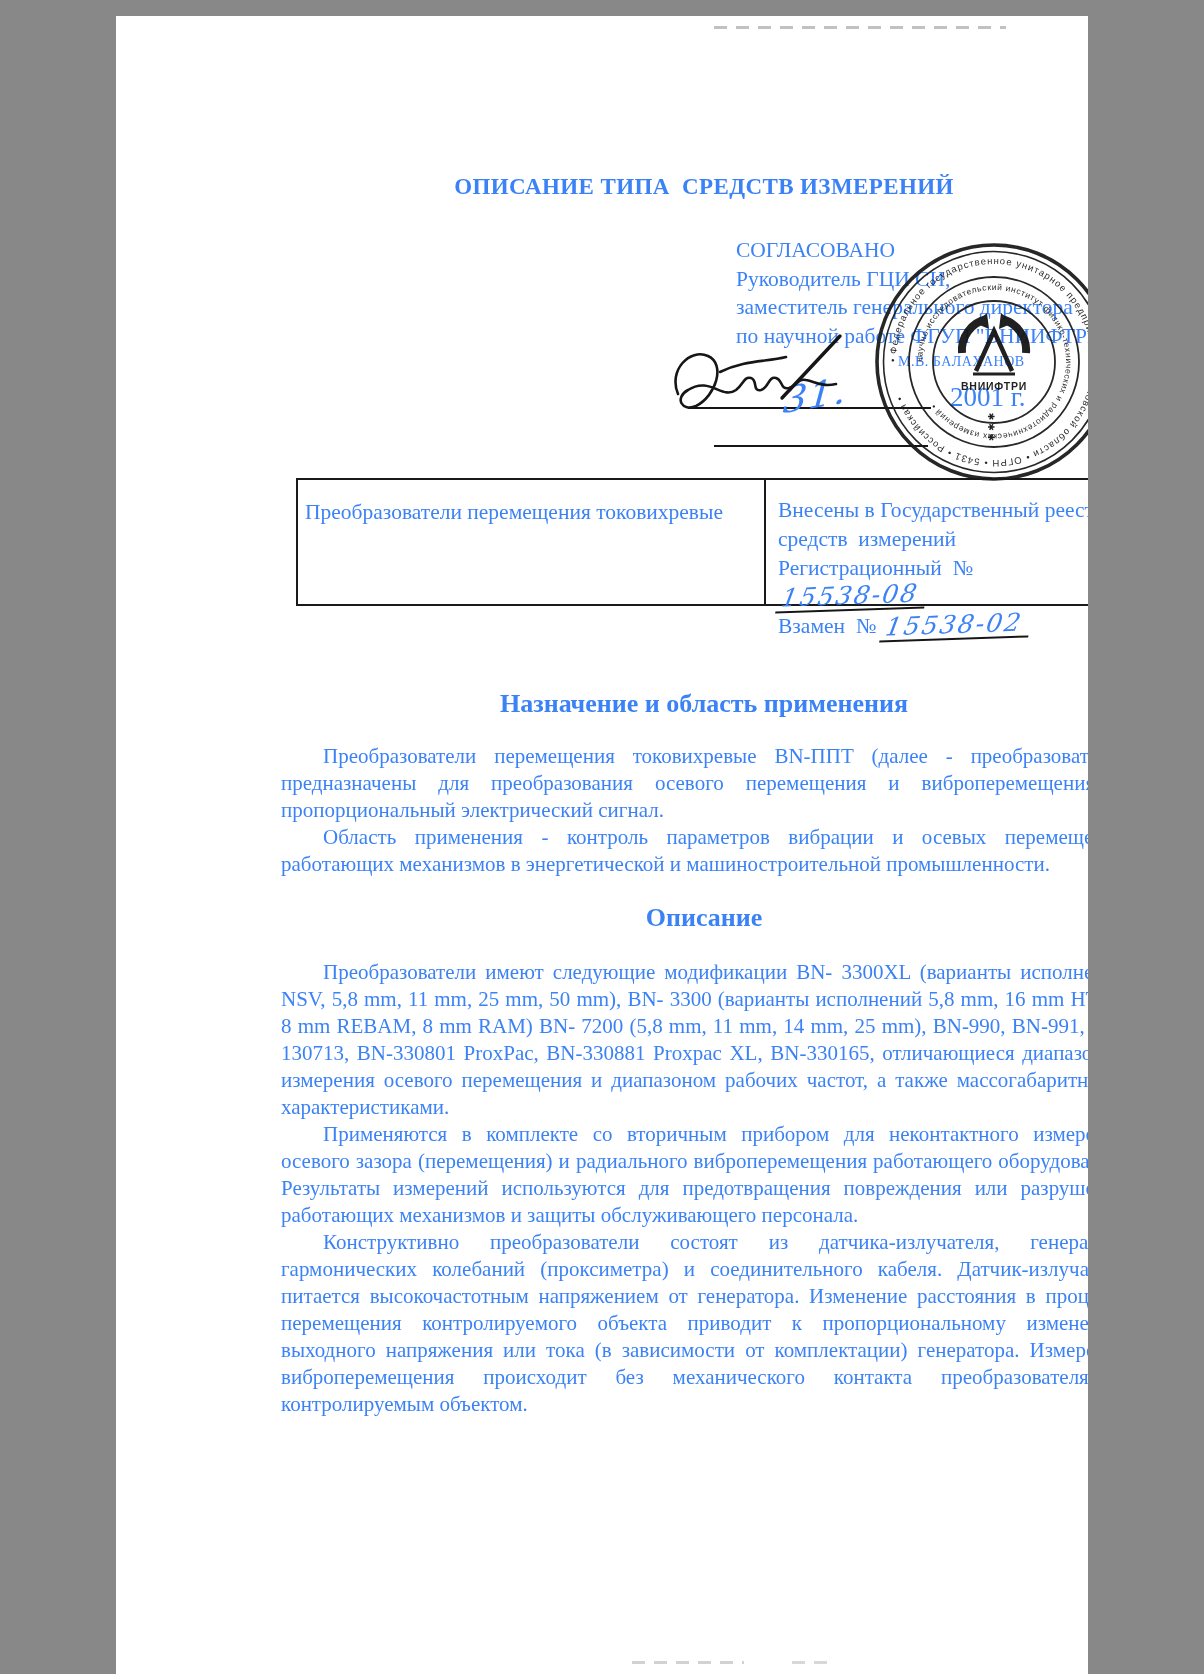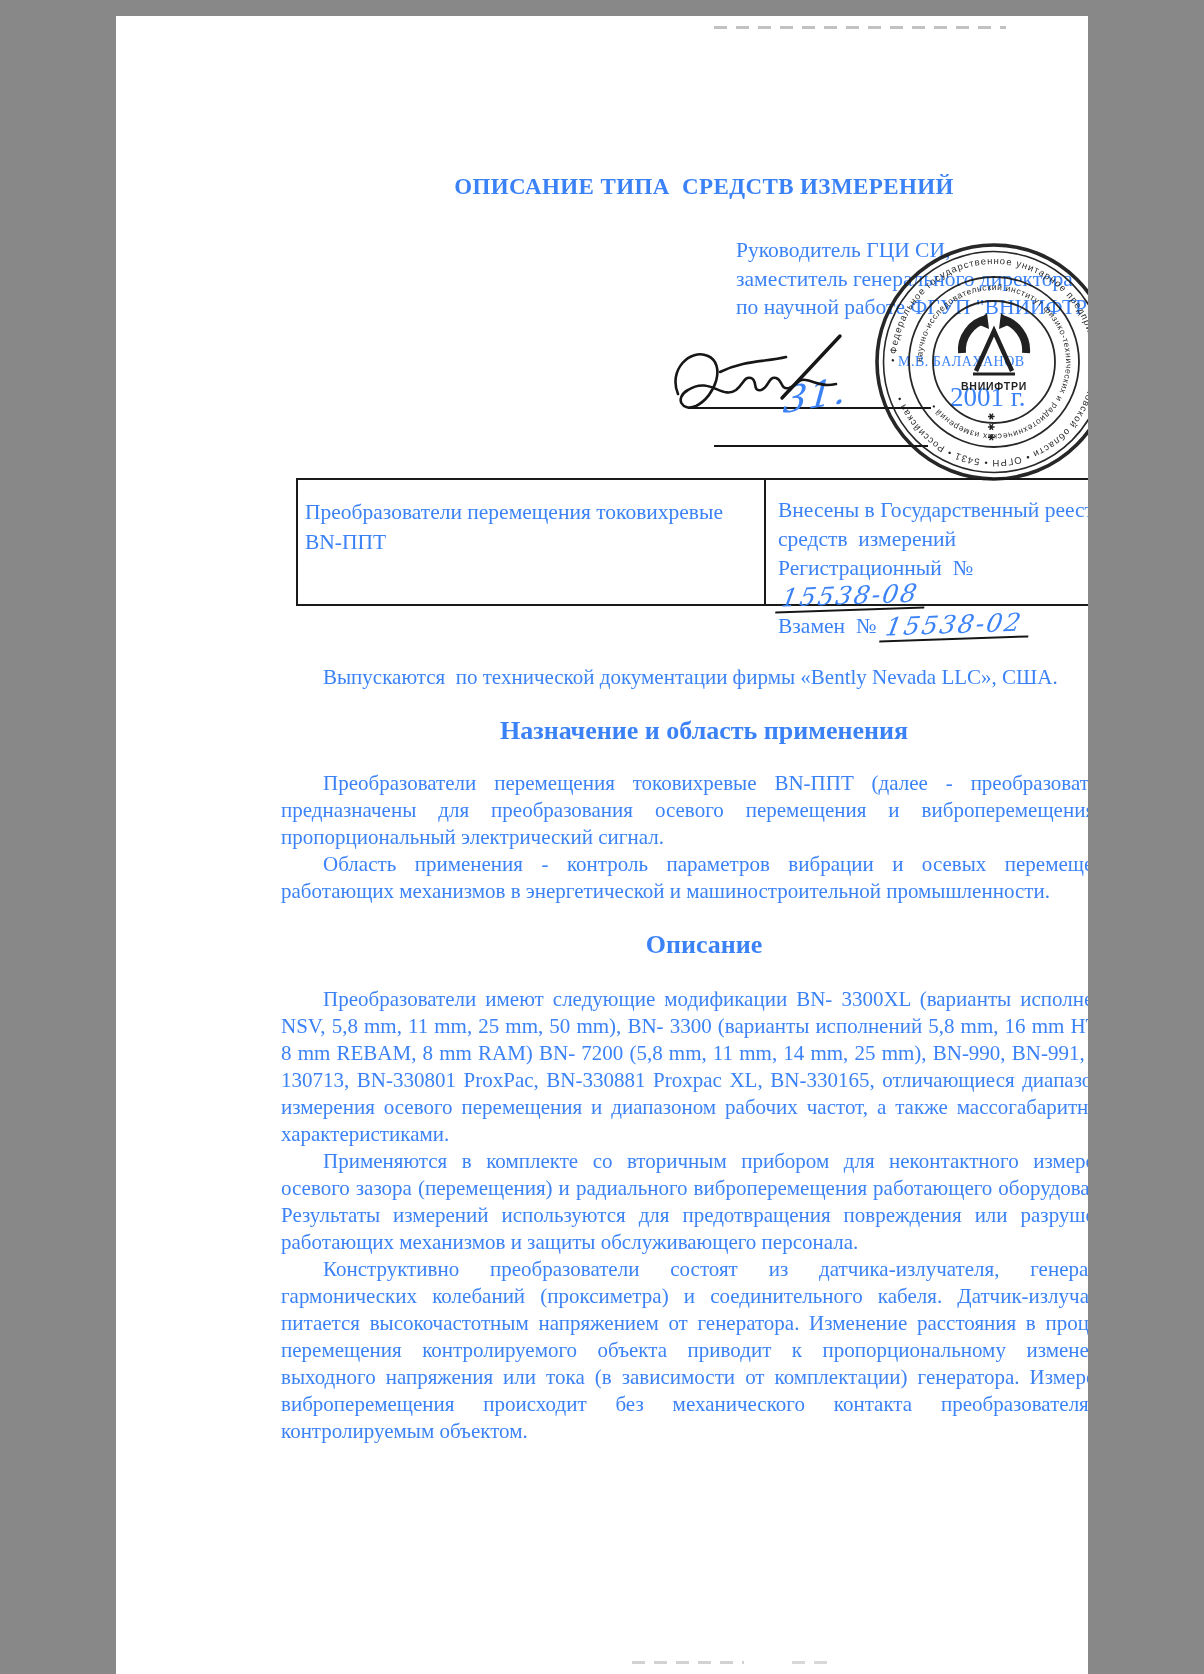--- a/index.html
+++ b/index.html
@@ -101,20 +101,21 @@
 </head>
 <body>
 
 <div class="page">
 
   <div class="artifact a-top"></div>
 
   <div class="doc-title">ОПИСАНИЕ ТИПА  СРЕДСТВ ИЗМЕРЕНИЙ</div>
 
   <div class="approval">
+    <div class="line">СОГЛАСОВАНО</div>
     <div class="line">Руководитель ГЦИ СИ,</div>
     <div class="line">заместитель генерального директора</div>
     <div class="line">по научной работе ФГУП "ВНИИФТРИ"</div>
   </div>
 
   <div class="signatory">М.В. БАЛАХАНОВ</div>
 
   <svg class="signature-svg" width="260" height="110" viewBox="0 0 260 110">
     <g fill="none" stroke="#161616" stroke-width="2.6" stroke-linecap="round">
       <path d="M14,62 C4,38 26,16 44,24 C62,32 52,64 32,74 C18,80 10,66 24,58 C46,44 58,68 72,58 C80,52 80,44 87,46 C94,48 88,60 97,58 C105,56 104,44 112,46 C119,48 116,58 125,56 C133,54 134,46 142,48 C152,50 158,55 172,52"></path>
@@ -154,32 +155,30 @@
       <path d="M107,134 L125,94 L143,134" stroke-width="4.5"></path>
       <path d="M104,137 L146,137" stroke-width="3"></path>
     </g>
     <text x="125" y="153" text-anchor="middle" font-family="Liberation Sans, sans-serif" font-size="10.5" font-weight="bold" letter-spacing=".8" fill="#141414">ВНИИФТРИ</text>
     <text x="125" y="196" text-anchor="middle" font-family="DejaVu Sans, sans-serif" font-size="9" letter-spacing="0" fill="#141414" transform="rotate(90 125 190)">✱ ✱ ✱</text>
   </svg>
 
   <div class="reg-table">
     <div class="cell-left">
       <div class="tline">Преобразователи перемещения токовихревые</div>
-      <div class="tline">BN-ППТ</div>
     </div>
     <div class="cell-right">
       <div class="tline">Внесены в Государственный реестр</div>
       <div class="tline">средств  измерений</div>
       <div class="tline"><span>Регистрационный  №</span> <span class="hand-num">15538-08</span></div>
       <div class="tline"><span>Взамен  №</span> <span class="hand-num">15538-02</span></div>
     </div>
   </div>
 
   <div class="body-text">
-    <p class="issued-line">Выпускаются  по технической документации фирмы «Bently Nevada LLC», США.</p>
     <h2 class="section-heading">Назначение и область применения</h2>
     <p>Преобразователи перемещения токовихревые BN-ППТ (далее - преобразователи) предназначены для преобразования осевого перемещения и виброперемещения в пропорциональный электрический сигнал.</p>
     <p>Область применения -  контроль параметров вибрации и осевых перемещений работающих механизмов в энергетической и машиностроительной промышленности.</p>
     <h2 class="section-heading second">Описание</h2>
     <p>Преобразователи имеют следующие модификации  BN- 3300XL (варианты исполнений NSV, 5,8 mm, 11 mm, 25 mm, 50 mm), BN- 3300 (варианты исполнений 5,8 mm, 16 mm HTPS,  8 mm REBAM,  8 mm RAM)  BN- 7200 (5,8 mm, 11 mm, 14 mm, 25 mm), BN-990,  BN-991, BN-130713, BN-330801 ProxPac, BN-330881 Proxpac XL, BN-330165, отличающиеся диапазоном измерения  осевого перемещения и диапазоном рабочих частот, а также массогабаритными характеристиками.</p>
     <p>Применяются в комплекте со вторичным прибором для неконтактного измерения осевого зазора (перемещения) и радиального виброперемещения работающего оборудования. Результаты измерений используются для предотвращения повреждения или разрушения работающих механизмов и защиты обслуживающего персонала.</p>
     <p>Конструктивно преобразователи состоят из датчика-излучателя, генератора гармонических колебаний (проксиметра) и соединительного кабеля. Датчик-излучатель питается высокочастотным напряжением от генератора. Изменение расстояния в процессе перемещения контролируемого объекта приводит к пропорциональному изменению выходного напряжения или тока  (в зависимости от комплектации) генератора. Измерение виброперемещения происходит без механического контакта преобразователя  с контролируемым объектом.</p>
   </div>
 
   <div class="page-number">1</div>

